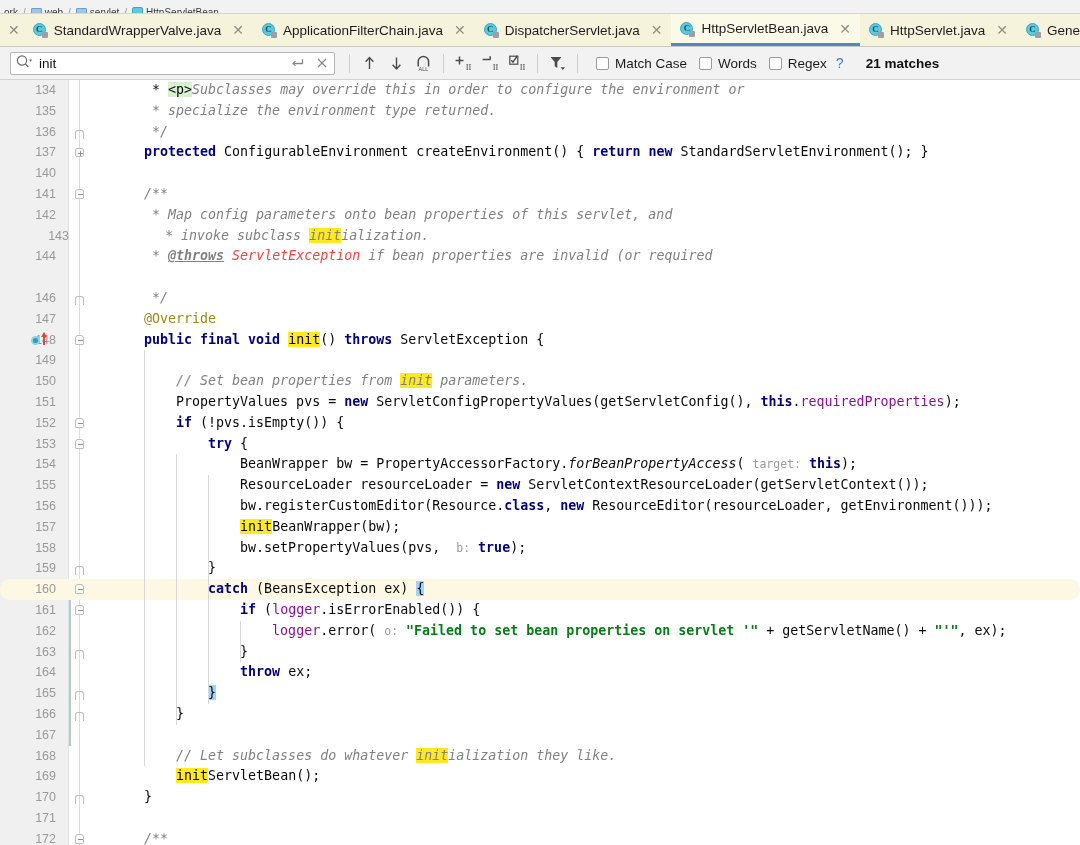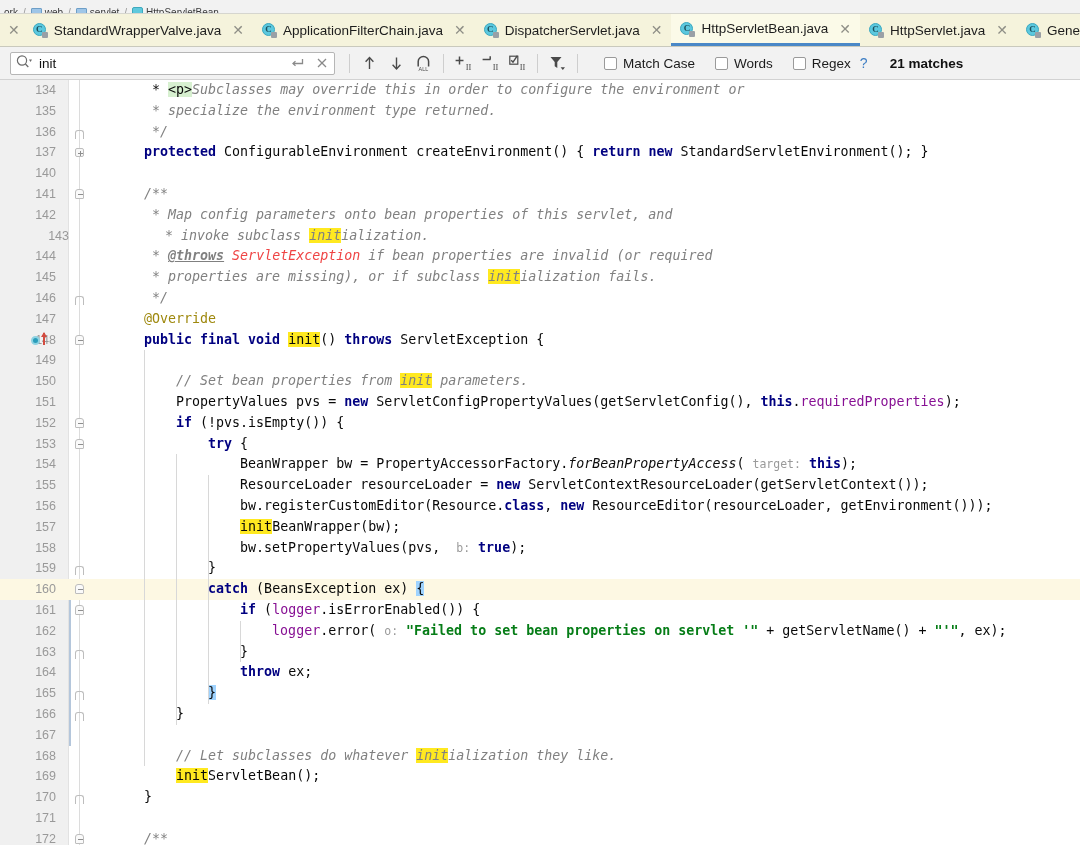--- a/index.html
+++ b/index.html
@@ -151,21 +151,21 @@
     flex: 0 0 auto;
   }
   .tb-btn {
     width: 27px; height: 25px;
     display: flex; align-items: center; justify-content: center;
     flex: 0 0 auto;
     color: #4a4a4a;
   }
   .chk-wrap {
     display: flex; align-items: center; gap: 6px;
-    margin-left: 20px; flex: 0 0 auto;
+    margin-left: 12px; flex: 0 0 auto;
   }
   .chkbox {
     width: 13px; height: 13px;
     border: 1px solid #9a9a9a;
     background: #ffffff;
     border-radius: 2px;
   }
   .chk-label { font-size: 13.5px; color: #1b1b1b; }
   #help-q { color: #3d7ec4; font-size: 14px; margin-left: 9px; }
   #match-count {
@@ -195,21 +195,21 @@
     width: 100%; height: 100%;
   }
   .row {
     position: relative;
     height: 20.8px;
     white-space: pre;
     font-family: "DejaVu Sans Mono", monospace;
     font-size: 13.3px;
     line-height: 20.8px;
   }
-  .row.caret-row { background: #fdf8e3; }
+  .row.caret-row { background: #fdf8e3; border-radius: 10px; }
   .lnum {
     position: absolute; left: 0; top: 0;
     width: 56px;
     text-align: right;
     color: #999999;
     font-family: "Liberation Sans", sans-serif;
     font-size: 12.5px;
   }
   .code {
     position: absolute; left: 112px; top: 0;
@@ -468,21 +468,20 @@
       <div class="row" style="top: 83.2px; position: absolute; left: 0px; right: 0px;"><span class="lnum">140</span><span class="code"></span></div>
       <div class="row" style="top: 104px; position: absolute; left: 0px; right: 0px;"><span class="lnum">141</span><span class="code">    <span class="doc">/**</span></span></div>
       <span style="position: absolute; left: 75px; top: 104px; height: 20.8px; width: 11px;">
         <span style="position:absolute;left:0;top:5px;width:9px;height:10px;border:1px solid #bdbdbd;border-radius:3px 3px 1px 1px;background:#fafafa;">
           <span style="position:absolute;left:1.5px;top:4px;width:5px;height:1px;background:#8e8e8e;"></span>
         </span>
       </span>
       <div class="row" style="top: 124.8px; position: absolute; left: 0px; right: 0px;"><span class="lnum">142</span><span class="code">     <span class="doc">* Map config parameters onto bean properties of this servlet, and</span></span></div>
       <div class="row" style="top: 145.6px; position: absolute; left: 13px; right: 0px;"><span class="lnum">143</span><span class="code">     <span class="doc">* invoke subclass </span><span class="hl doc">init</span><span class="doc">ialization.</span></span></div>
       <div class="row" style="top: 166.4px; position: absolute; left: 0px; right: 0px;"><span class="lnum">144</span><span class="code">     <span class="doc">* </span><span class="tagu">@throws</span><span class="doc"> </span><span class="doc" style="color:#ef4444">ServletException</span><span class="doc"> if bean properties are invalid (or required</span></span></div>
-      <div class="row" style="top: 187.2px; position: absolute; left: 0px; right: 0px;"><span class="lnum">145</span><span class="code">     <span class="doc">* properties are missing), or if subclass </span><span class="hl doc">init</span><span class="doc">ialization fails.</span></span></div>
       <div class="row" style="top: 208px; position: absolute; left: 0px; right: 0px;"><span class="lnum">146</span><span class="code">     <span class="doc">*/</span></span></div>
       <span style="position: absolute; left: 75px; top: 208px; height: 20.8px; width: 11px;">
         <span style="position:absolute;left:0;top:8px;width:9px;height:9px;border:1px solid #bdbdbd;border-bottom:none;border-radius:3px 3px 0 0;background:transparent;"></span>
       </span>
       <div class="row" style="top: 228.8px; position: absolute; left: 0px; right: 0px;"><span class="lnum">147</span><span class="code">    <span class="ann">@Override</span></span></div>
       <div class="row" style="top: 249.6px; position: absolute; left: 0px; right: 0px;"><span class="lnum">148</span><span class="code">    <span class="kw">public final void</span> <span class="hl">init</span>() <span class="kw">throws</span> ServletException {</span></div>
       <span style="position: absolute; left: 75px; top: 249.6px; height: 20.8px; width: 11px;">
         <span style="position:absolute;left:0;top:5px;width:9px;height:10px;border:1px solid #bdbdbd;border-radius:3px 3px 1px 1px;background:#fafafa;">
           <span style="position:absolute;left:1.5px;top:4px;width:5px;height:1px;background:#8e8e8e;"></span>
         </span>

